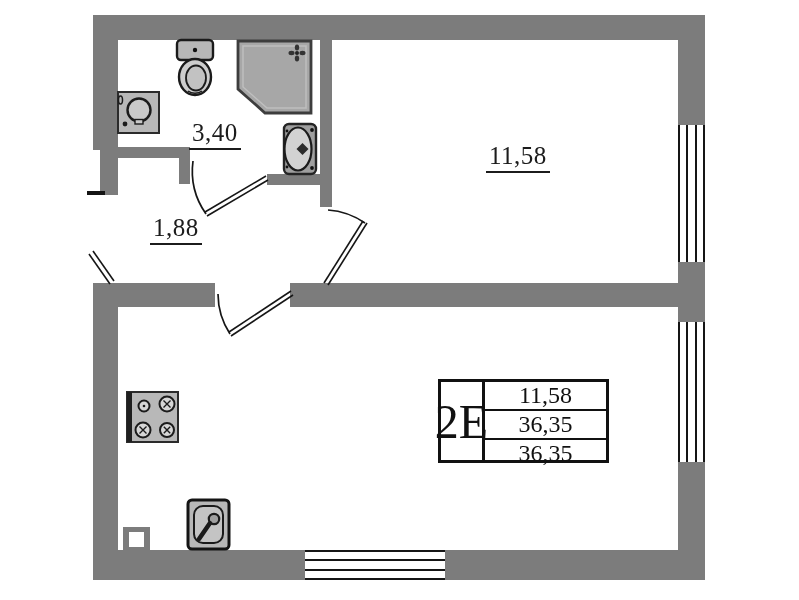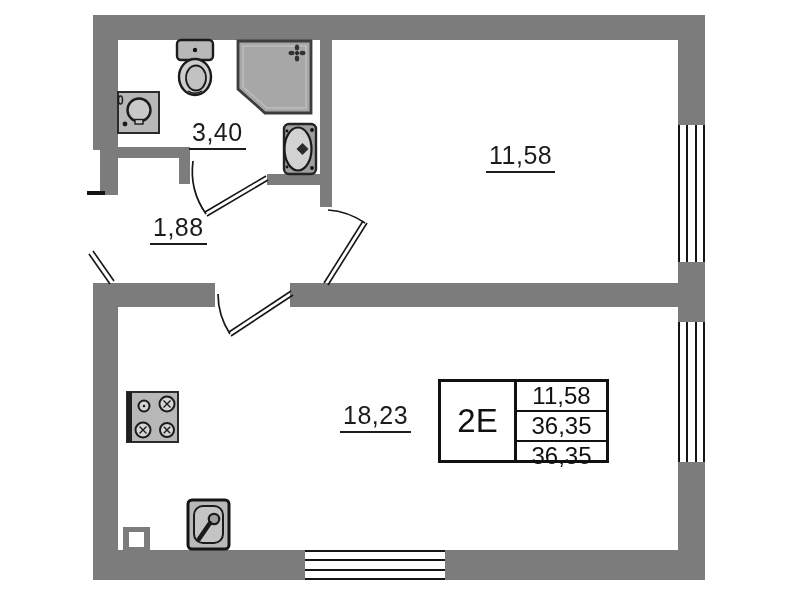--- a/index.html
+++ b/index.html
@@ -1,18 +1,18 @@
 <!DOCTYPE html>
 <html><head>
 <meta charset="utf-8">
 <style>
   html,body{margin:0;padding:0;background:#ffffff;}
   #plan{
     position:relative;width:799px;height:600px;background:#ffffff;overflow:hidden;
-    font-family:Liberation Sans, sans-serif;
+    font-family:Liberation Serif, serif;
   }
   .wall{position:absolute;background:#7c7c7c;}
   .cap{position:absolute;background:#141414;}
   .vent-outer{position:absolute;background:#7c7c7c;}
   .vent-inner{position:absolute;background:#ffffff;}
   .window-v{
     position:absolute;background-color:#ffffff;
     background-image:repeating-linear-gradient(to right,#151515 0 2px,#ffffff 2px 8.33px);
   }
   .window-h{
@@ -23,23 +23,23 @@
   .room-label{
     position:absolute;font-size:25px;line-height:1;color:#1c1c1c;
     border-bottom:2px solid #1c1c1c;padding:0 3px 3px 3px;letter-spacing:0.5px;
     white-space:nowrap;
   }
   .info-table{
     position:absolute;left:438px;top:379px;width:171px;height:84px;
     border:3px solid #111;background:#fff;display:flex;box-sizing:border-box;
   }
   .type-cell{
-    width:76px;border-right:3px solid #111;box-sizing:border-box;
+    width:44px;border-right:3px solid #111;box-sizing:border-box;
     display:flex;align-items:center;justify-content:center;
-    font-size:33px;color:#111;
+    font-size:48px;color:#111;
   }
   .num-rows{flex:1;display:flex;flex-direction:column;}
   .num-row{
     flex:1;display:flex;align-items:center;justify-content:center;
     font-size:24px;color:#111;box-sizing:border-box;
   }
   .num-row.mid{border-top:2.5px solid #111;border-bottom:2.5px solid #111;}
 </style>
 </head>
 <body>
@@ -150,21 +150,20 @@
     <g fill="none" stroke="#161616">
       <path d="M218,294 A74 74 0 0 0 230,334" stroke-width="1.7"></path>
       <line x1="291" y1="291" x2="229" y2="332" stroke-width="1.6"></line>
       <line x1="293" y1="295" x2="231" y2="336" stroke-width="1.6"></line>
     </g>
   </svg>
 
   <div class="room-label" style="left:189px;top:120px">3,40</div>
   <div class="room-label" style="left:150px;top:215px">1,88</div>
   <div class="room-label" style="left:486px;top:143px">11,58</div>
-  <div class="room-label" style="left:340px;top:403px">18,23</div>
 
   <div class="info-table">
     <div class="type-cell">2E</div>
     <div class="num-rows">
       <div class="num-row">11,58</div>
       <div class="num-row mid">36,35</div>
       <div class="num-row">36,35</div>
     </div>
   </div>
 

